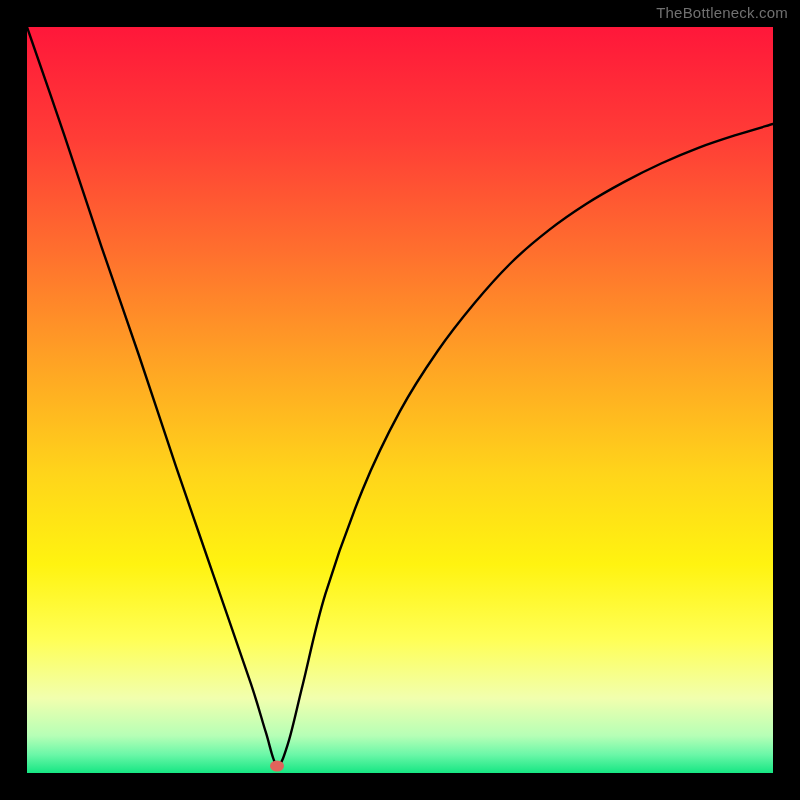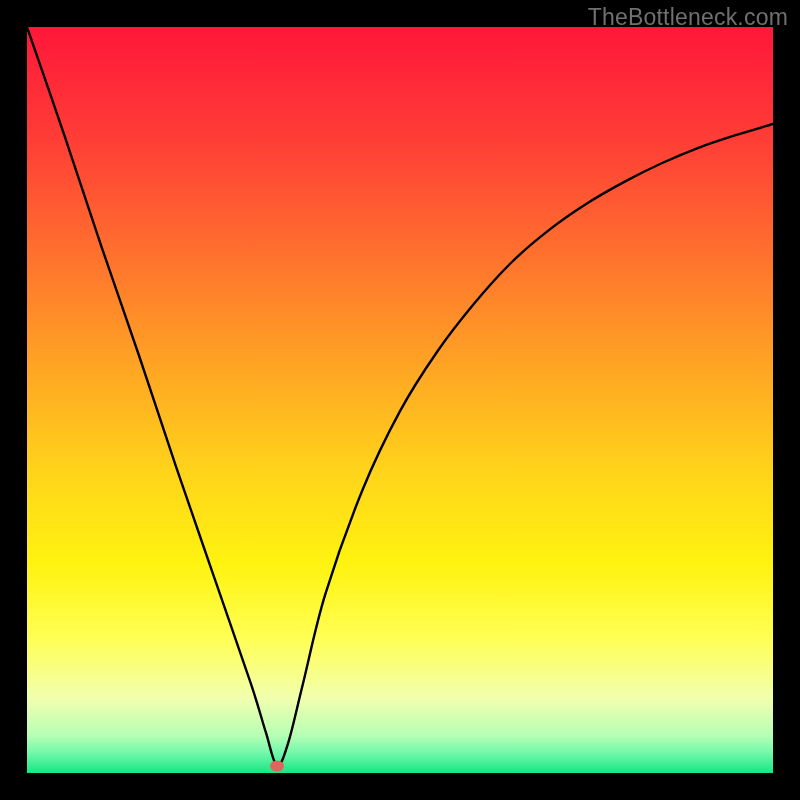--- a/index.html
+++ b/index.html
@@ -9,21 +9,21 @@
     background: #000;
     position: relative;
     overflow: hidden;
     font-family: Arial, sans-serif;
   }
   .watermark {
     position: absolute;
     top: 4px;
     right: 12px;
     color: #707070;
-    font-size: 23px;
+    font-size: 15px;
     font-weight: 500;
     z-index: 10;
     letter-spacing: 0.2px;
   }
   .plot-area {
     position: absolute;
     left: 27px;
     top: 27px;
     width: 746px;
     height: 746px;

